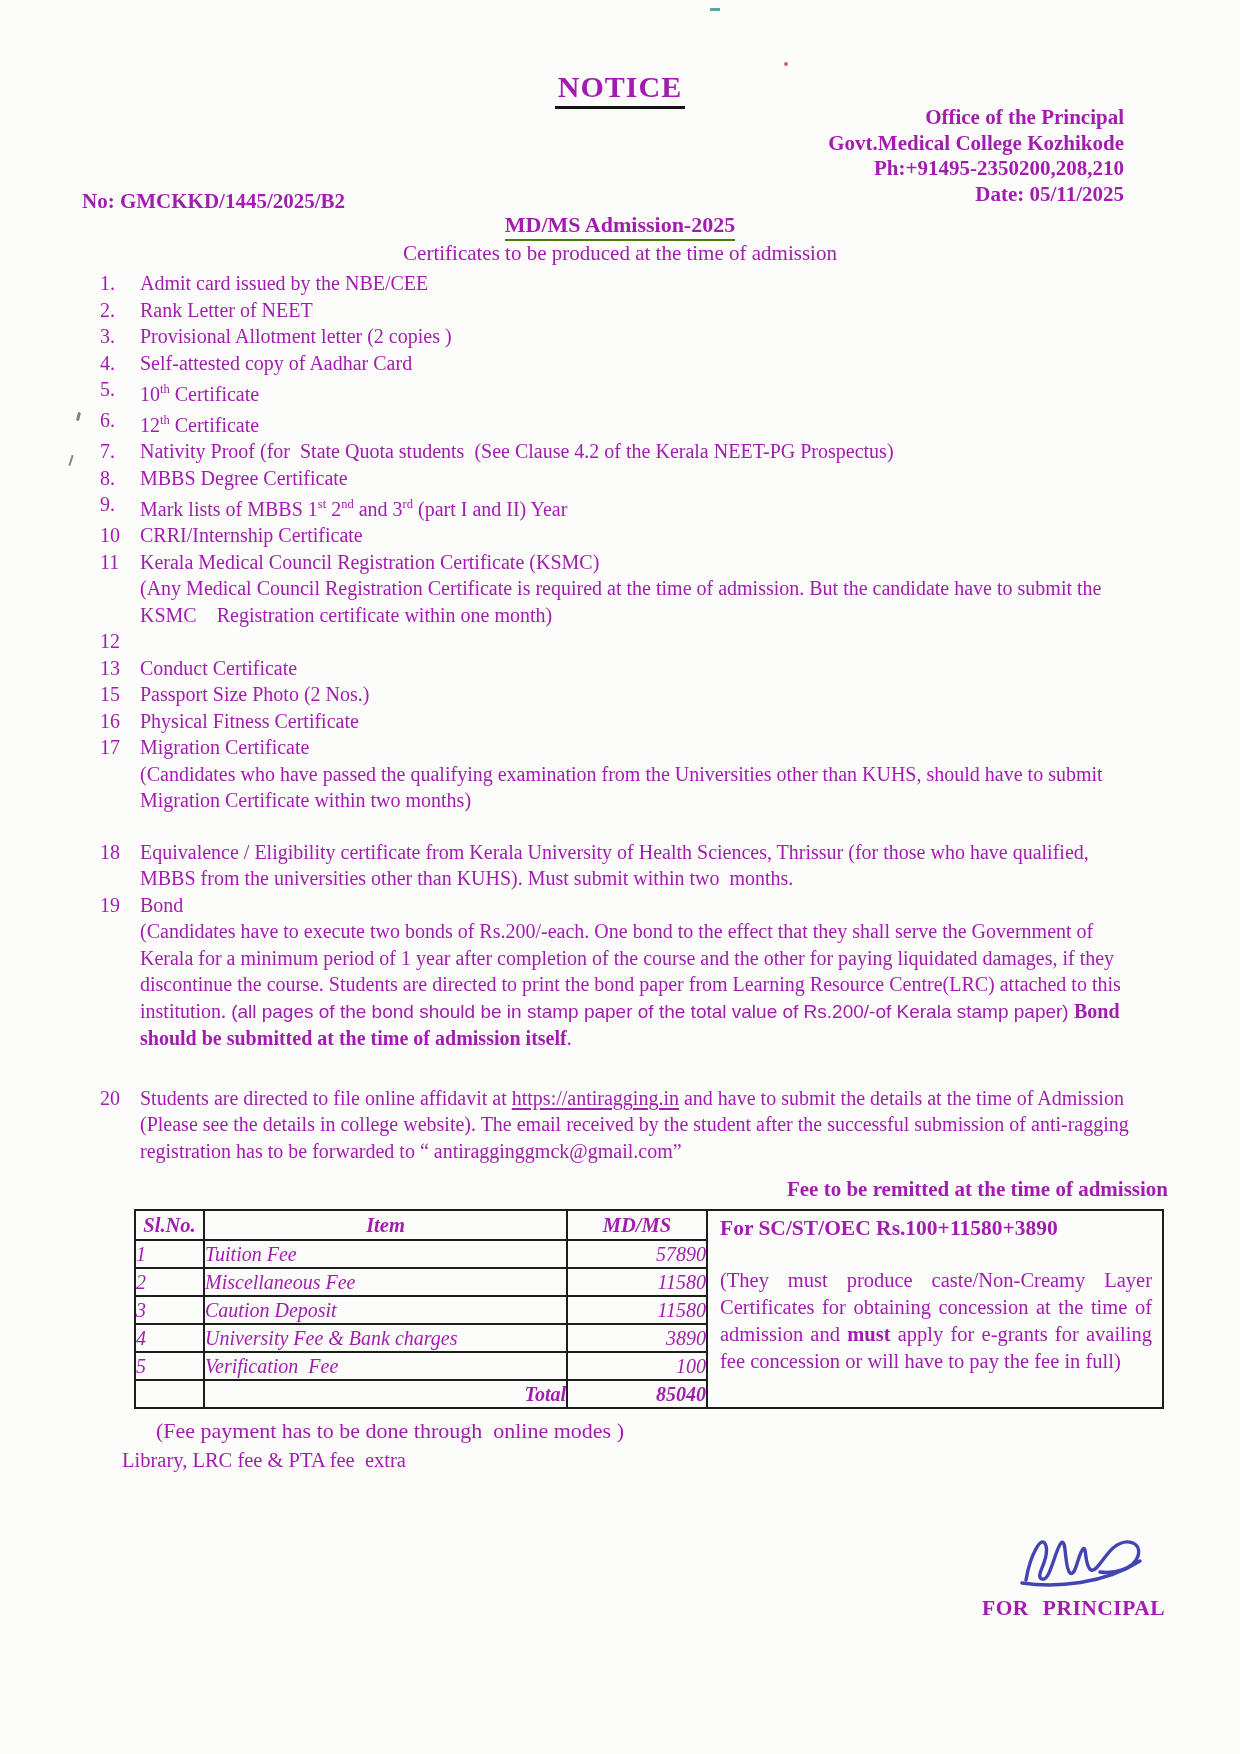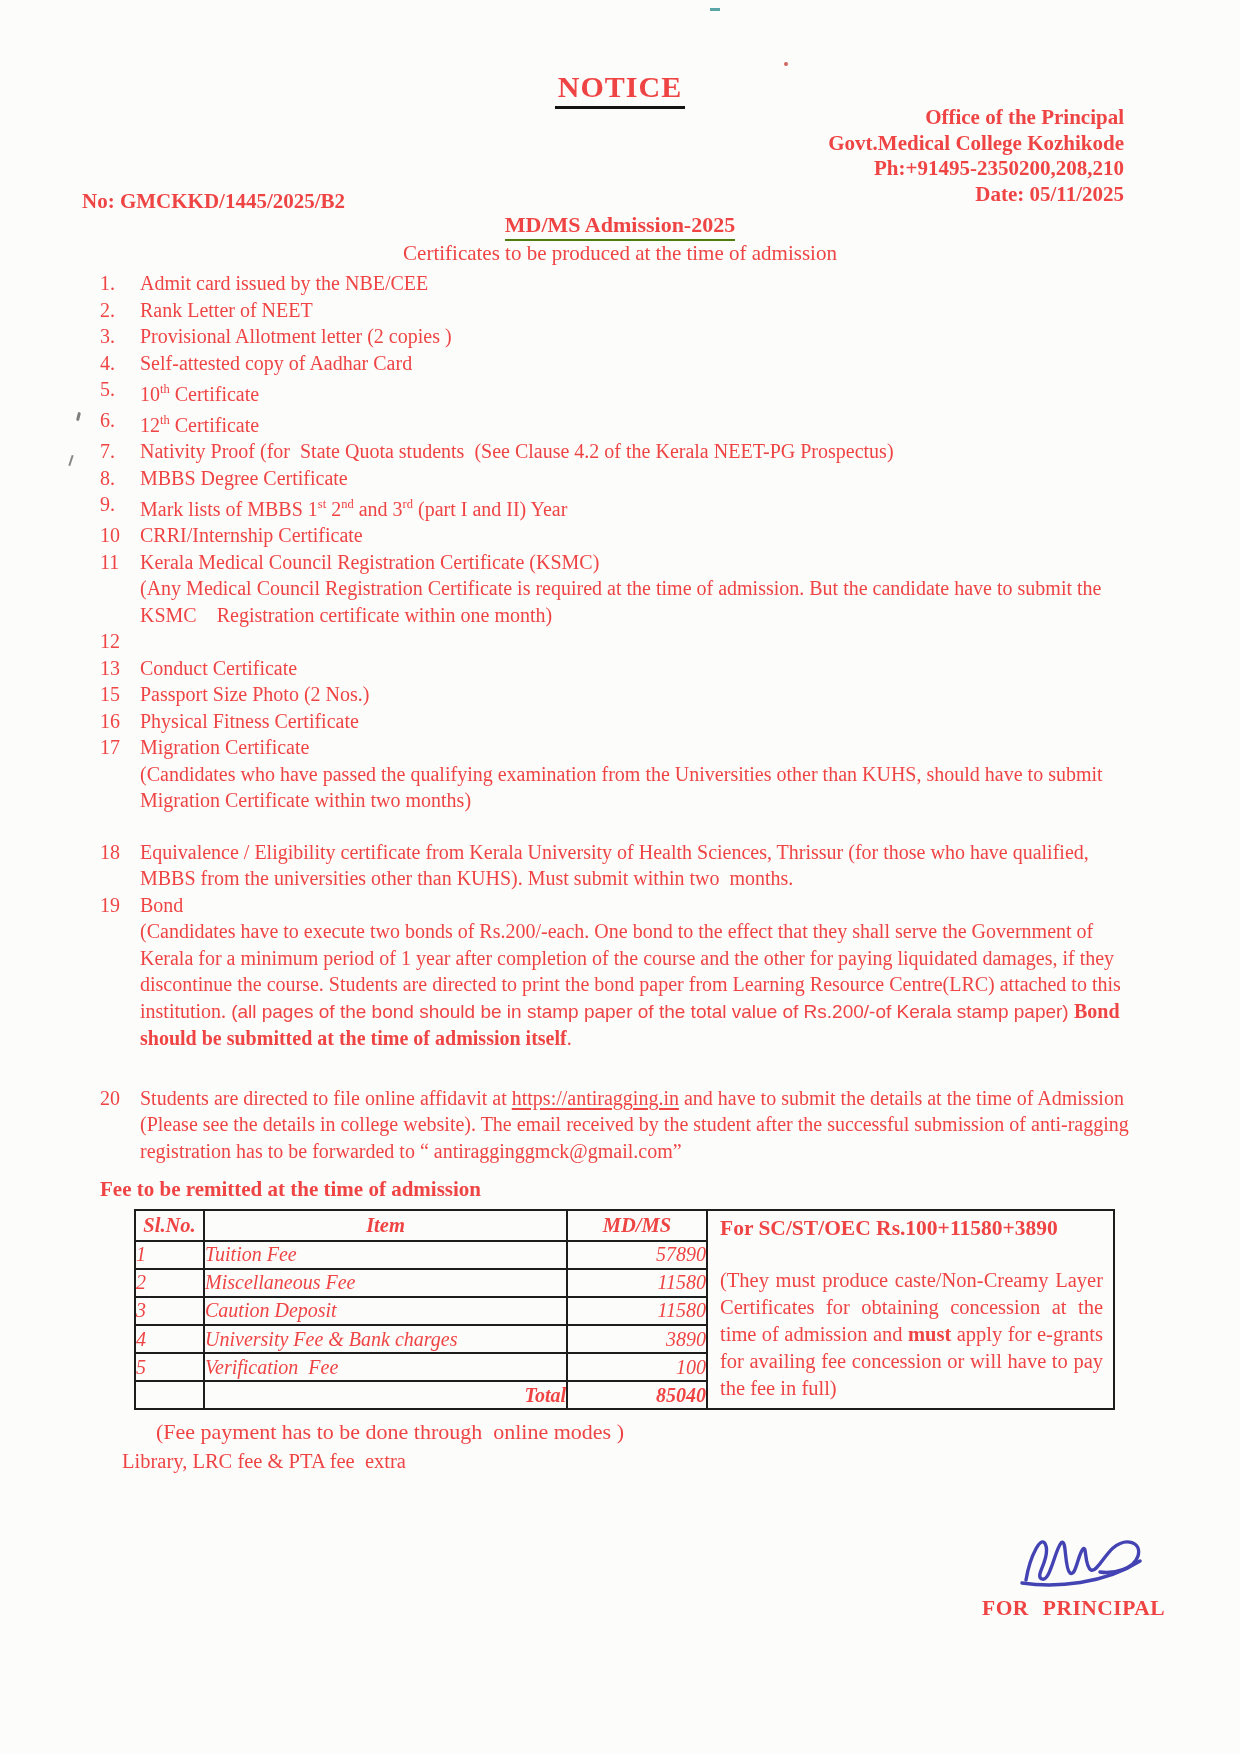--- a/index.html
+++ b/index.html
@@ -1,17 +1,17 @@
 <!DOCTYPE html>
 <html><head>
 <meta charset="utf-8">
 <style>
   html,body{margin:0;padding:0;background:#ffffff;}
   .page{position:relative;width:1240px;height:1754px;background:#fcfcfb;overflow:hidden;
-        font-family:"Liberation Serif",serif;color:#ef4444;}
+        font-family:"Liberation Serif",serif;color:#a21caf;}
 
   
   .doc-title{position:absolute;top:70px;left:0;width:1240px;text-align:center;}
   .doc-title .t{display:inline-block;font-size:30px;font-weight:bold;letter-spacing:1px;
                 border-bottom:3px solid #141414;padding:0 3px 2px;}
   .header-right{position:absolute;top:105px;right:116px;text-align:right;
                 font-weight:bold;font-size:21px;line-height:25.5px;}
   .ref-no{position:absolute;top:189px;left:82px;font-weight:bold;font-size:21px;}
   .subject-line{position:absolute;top:212px;left:0;width:1240px;text-align:center;}
   .subject-line .t{display:inline-block;font-size:22px;font-weight:bold;
@@ -25,32 +25,32 @@
   .li p{margin:0;}
   .li .num{}
   .gap18{margin-top:25px;}
   .gap20{margin-top:33px;}
   .ss{font-size:12.5px;}
   .sans{font-family:"Liberation Sans",sans-serif;font-size:19px;}
   .nb{font-weight:bold;}
   .link-underline{text-decoration:underline;text-underline-offset:3px;}
 
   
-  .fee-title{width:1068px;text-align:left;font-weight:bold;font-size:21px;margin:13px 0 7px 0;}
+  .fee-title{width:1068px;text-align:right;font-weight:bold;font-size:21px;margin:13px 0 7px 0;}
   .fee-wrap{display:flex;align-items:stretch;margin-left:34px;}
   table.fee{border-collapse:collapse;table-layout:fixed;width:572px;}
   table.fee th,table.fee td{border:2px solid #1d1d1d;font-size:20px;padding:0 0;height:26px;
                             overflow:hidden;white-space:nowrap;font-style:italic;}
   table.fee th{font-weight:bold;font-size:20.5px;height:28px;text-align:center;}
   td.c-no{padding-left:9px;}
   td.c-item{padding-left:16px;}
   td.c-amt{text-align:right;padding-right:8px;}
   td.c-total-label{text-align:right;font-weight:bold;padding-right:12px;height:28px;}
   td.c-total-amt{text-align:right;font-weight:bold;padding-right:8px;height:28px;}
-  .concession{border:2px solid #1d1d1d;margin-left:-2px;width:409px;box-sizing:border-box;
+  .concession{border:2px solid #1d1d1d;margin-left:-2px;width:458px;box-sizing:border-box;
               padding:2px 10px 6px 12px;}
   .concession h3{margin:0;font-size:21.5px;line-height:30px;}
   .concession p{margin:24px 0 0;font-size:20.5px;line-height:27px;text-align:justify;}
   .payment-note{margin:9px 16px 0 56px;font-size:22px;}
   .extra-note{margin:5px 0 0 22px;font-size:20.5px;}
 
   
   .signature{position:absolute;left:1012px;top:1516px;width:150px;height:80px;}
   .for-principal{position:absolute;left:982px;top:1596px;font-weight:bold;font-size:21.5px;
                  word-spacing:8px;letter-spacing:.5px;}

